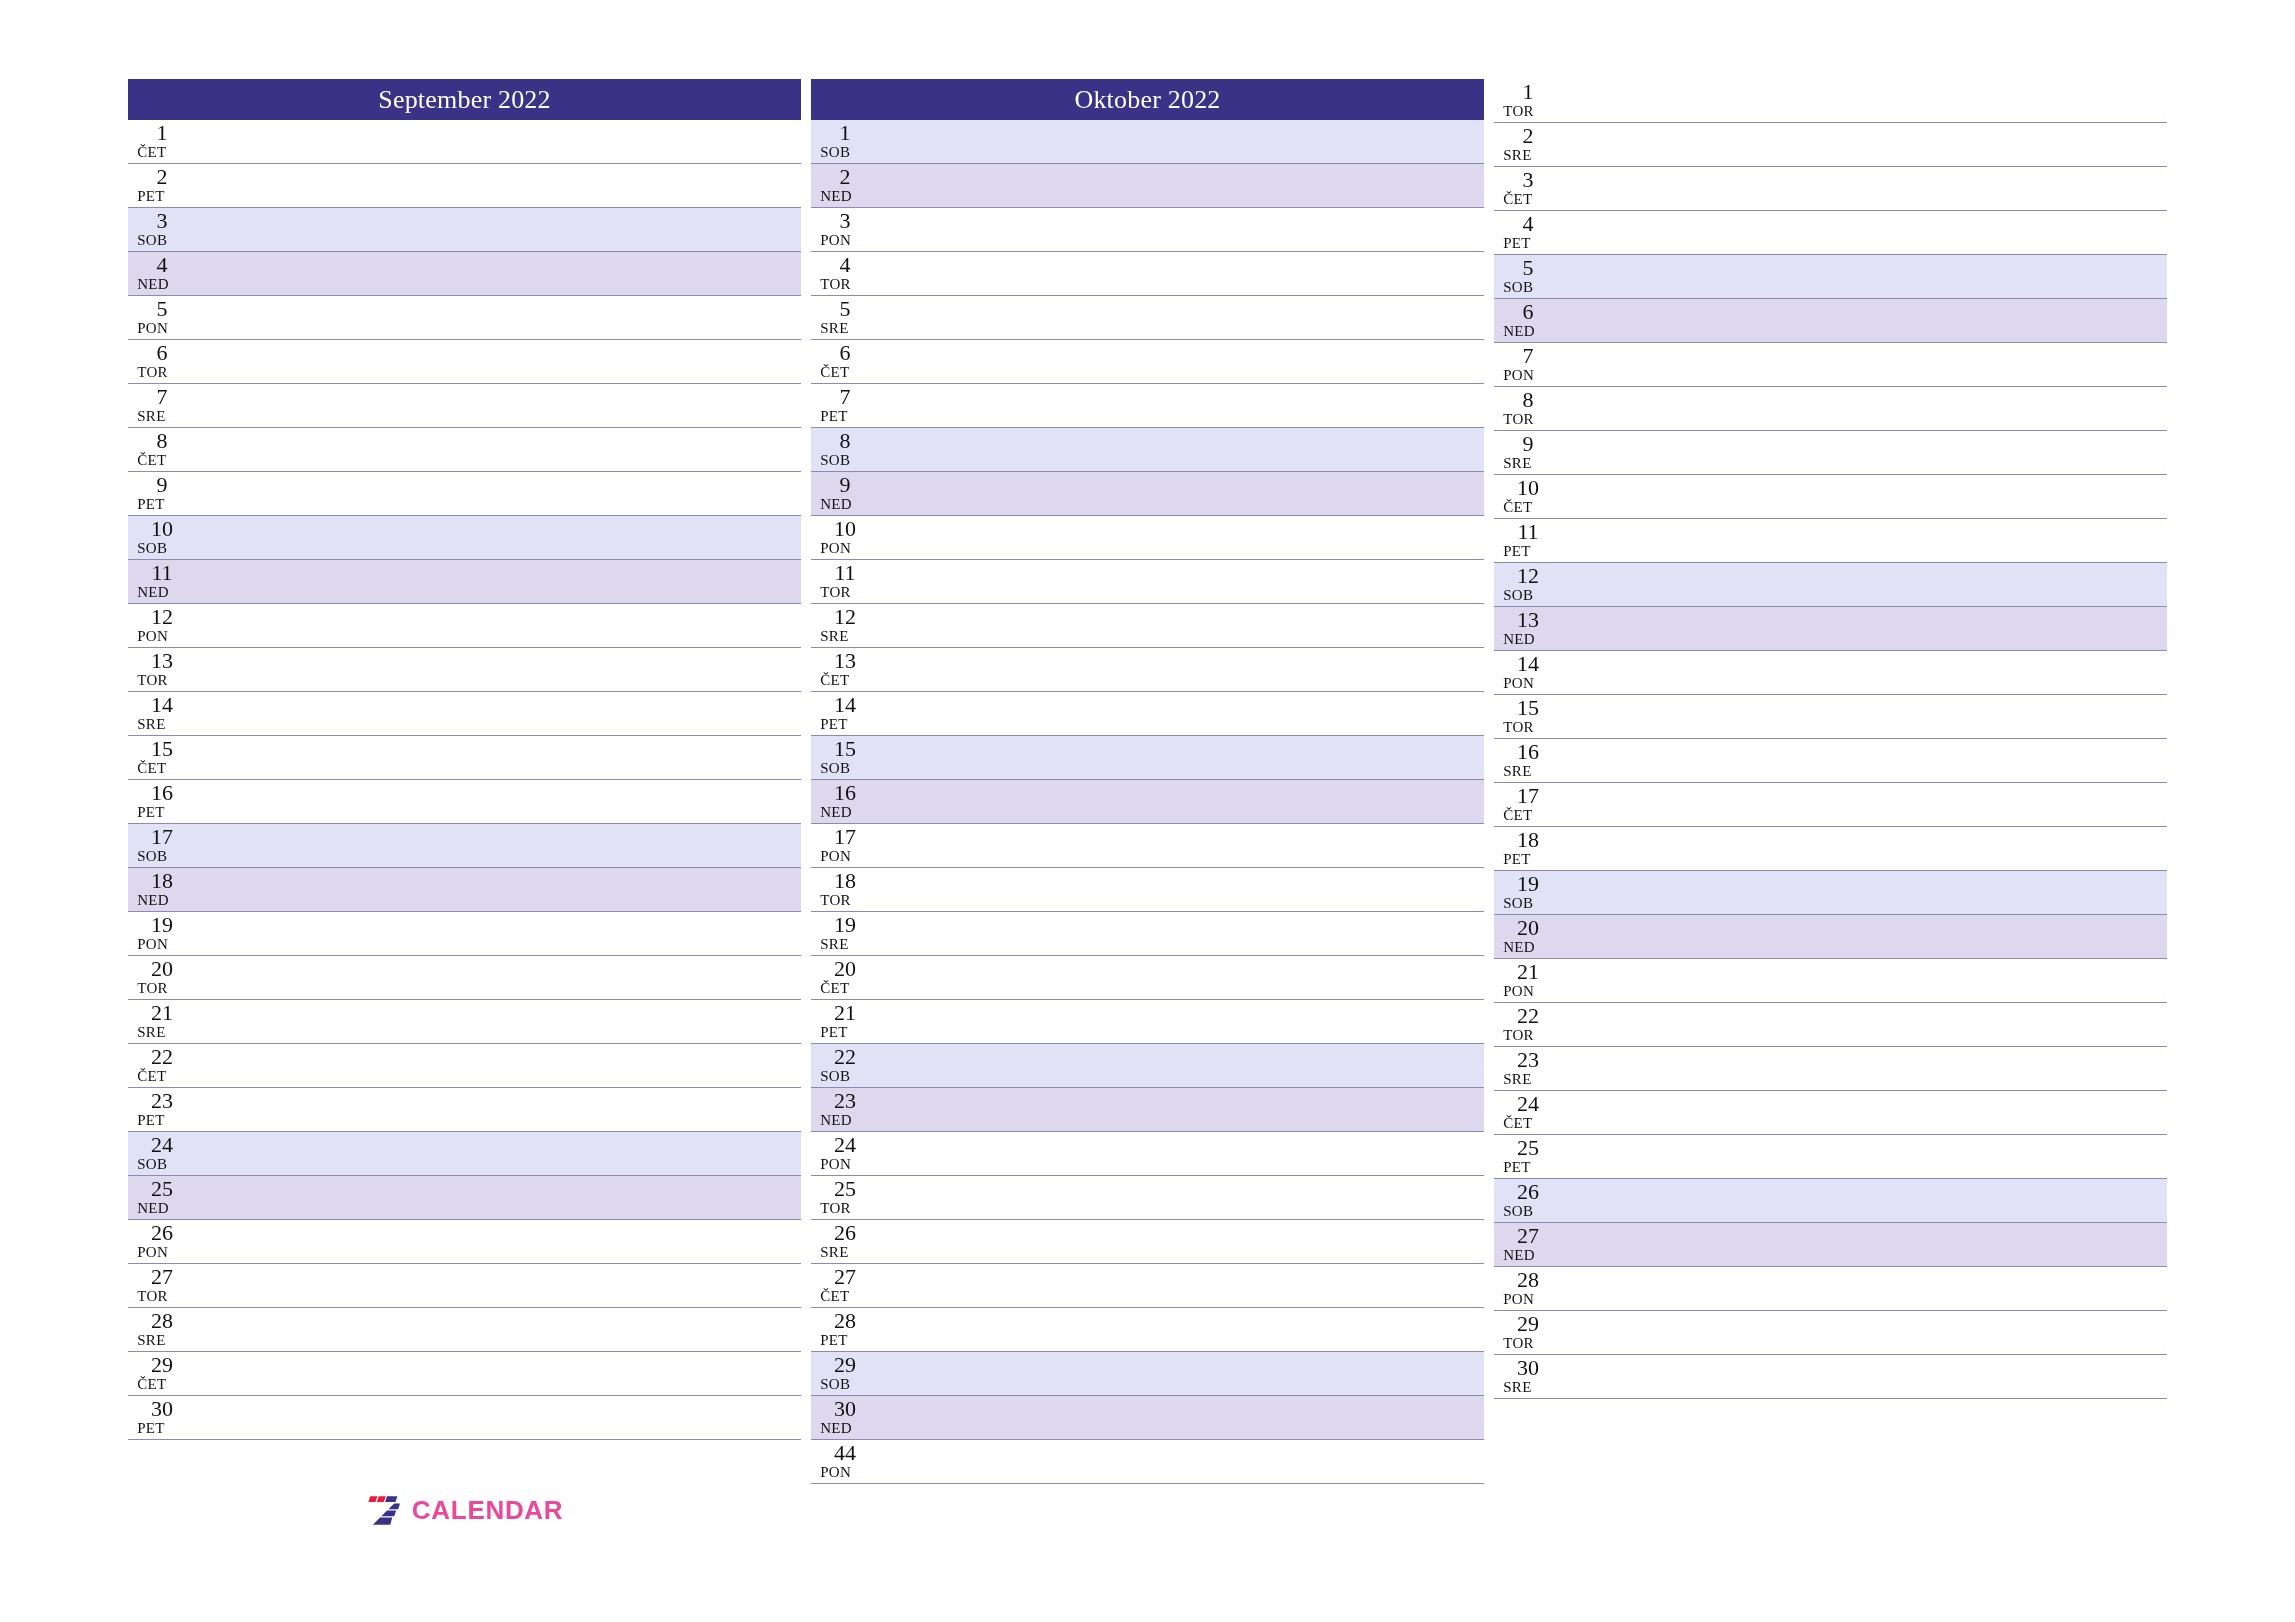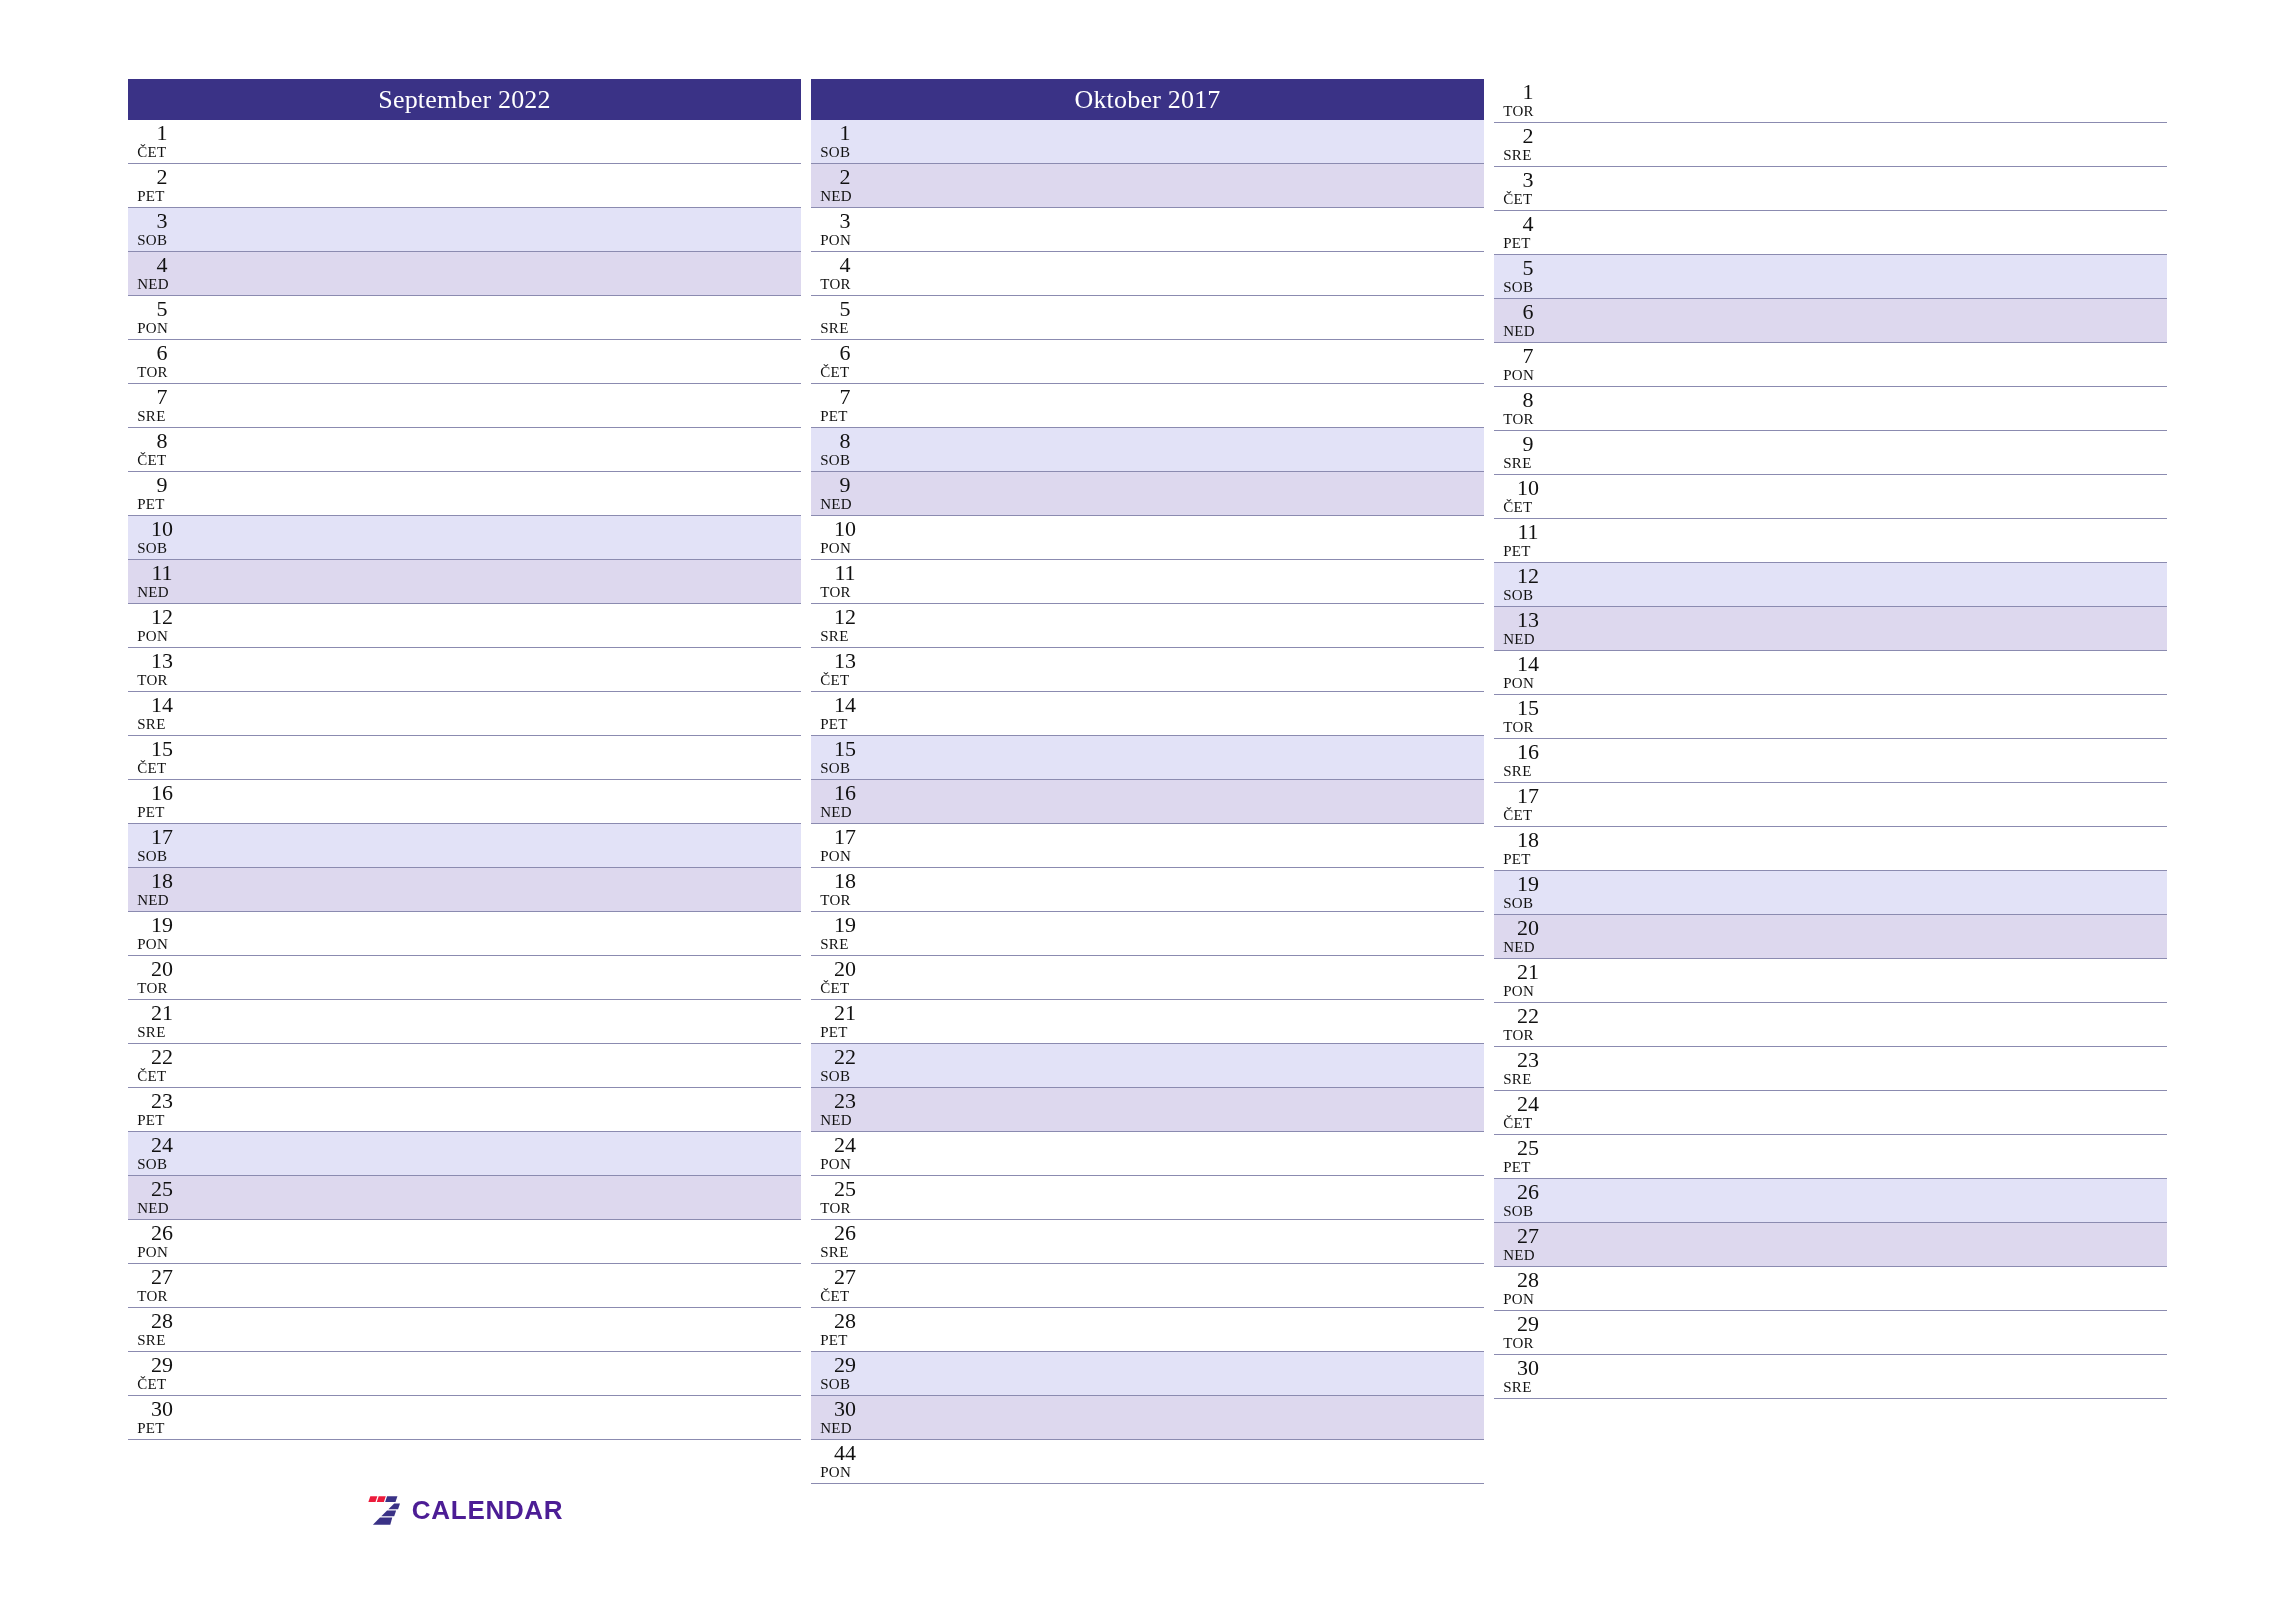--- a/index.html
+++ b/index.html
@@ -110,21 +110,21 @@
   .logo-mark {
     width: 37px;
     height: 31px;
     display: block;
   }
   .logo-text {
     font-family: "Liberation Sans", "DejaVu Sans", sans-serif;
     font-weight: bold;
     font-size: 26px;
     letter-spacing: 0.7px;
-    color: #4c1d95;
+    color: #ec4899;
     line-height: 1;
   }
 </style>
 </head>
 <body>
 
 <div class="page">
 
   <div class="columns">
       <div class="month-col">
@@ -246,21 +246,21 @@
             <span class="day-num">29</span>
             <span class="day-abbr">ČET</span>
           </li>
           <li class="day-row">
             <span class="day-num">30</span>
             <span class="day-abbr">PET</span>
           </li>
         </ul>
       </div>
       <div class="month-col">
-        <div class="month-header">Oktober 2017</div>
+        <div class="month-header">Oktober 2022</div>
         <ul class="days-list">
           <li class="day-row sat">
             <span class="day-num">1</span>
             <span class="day-abbr">SOB</span>
           </li>
           <li class="day-row sun">
             <span class="day-num">2</span>
             <span class="day-abbr">NED</span>
           </li>
           <li class="day-row">

